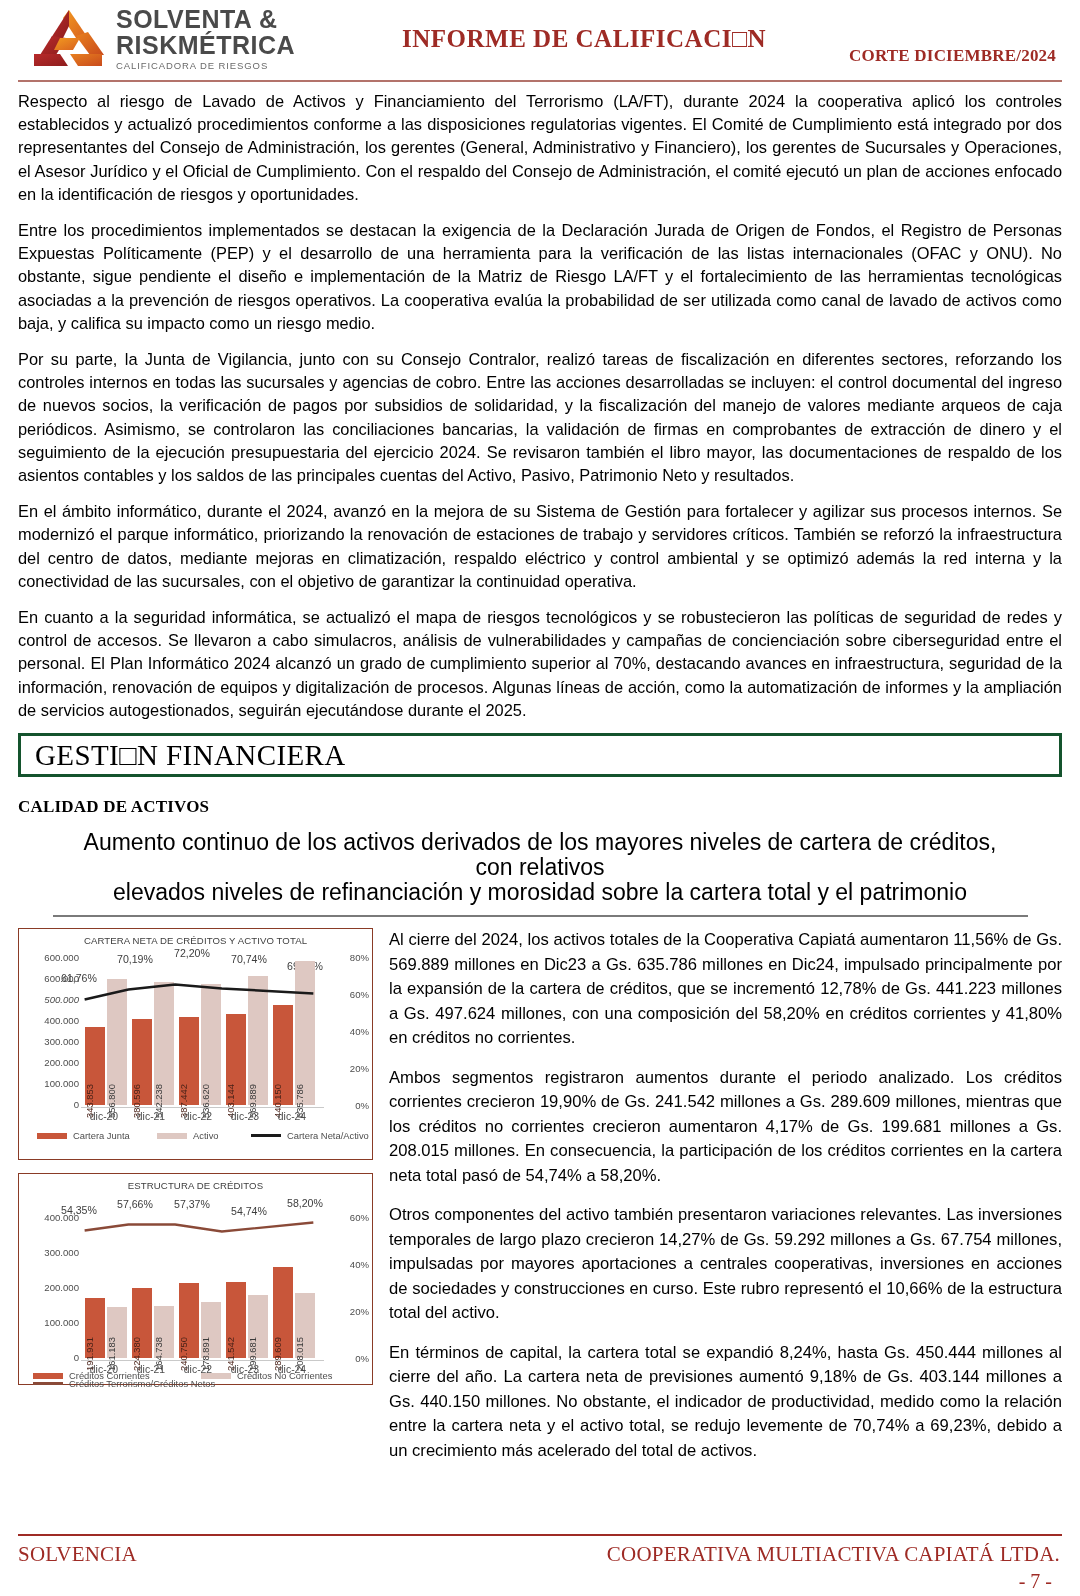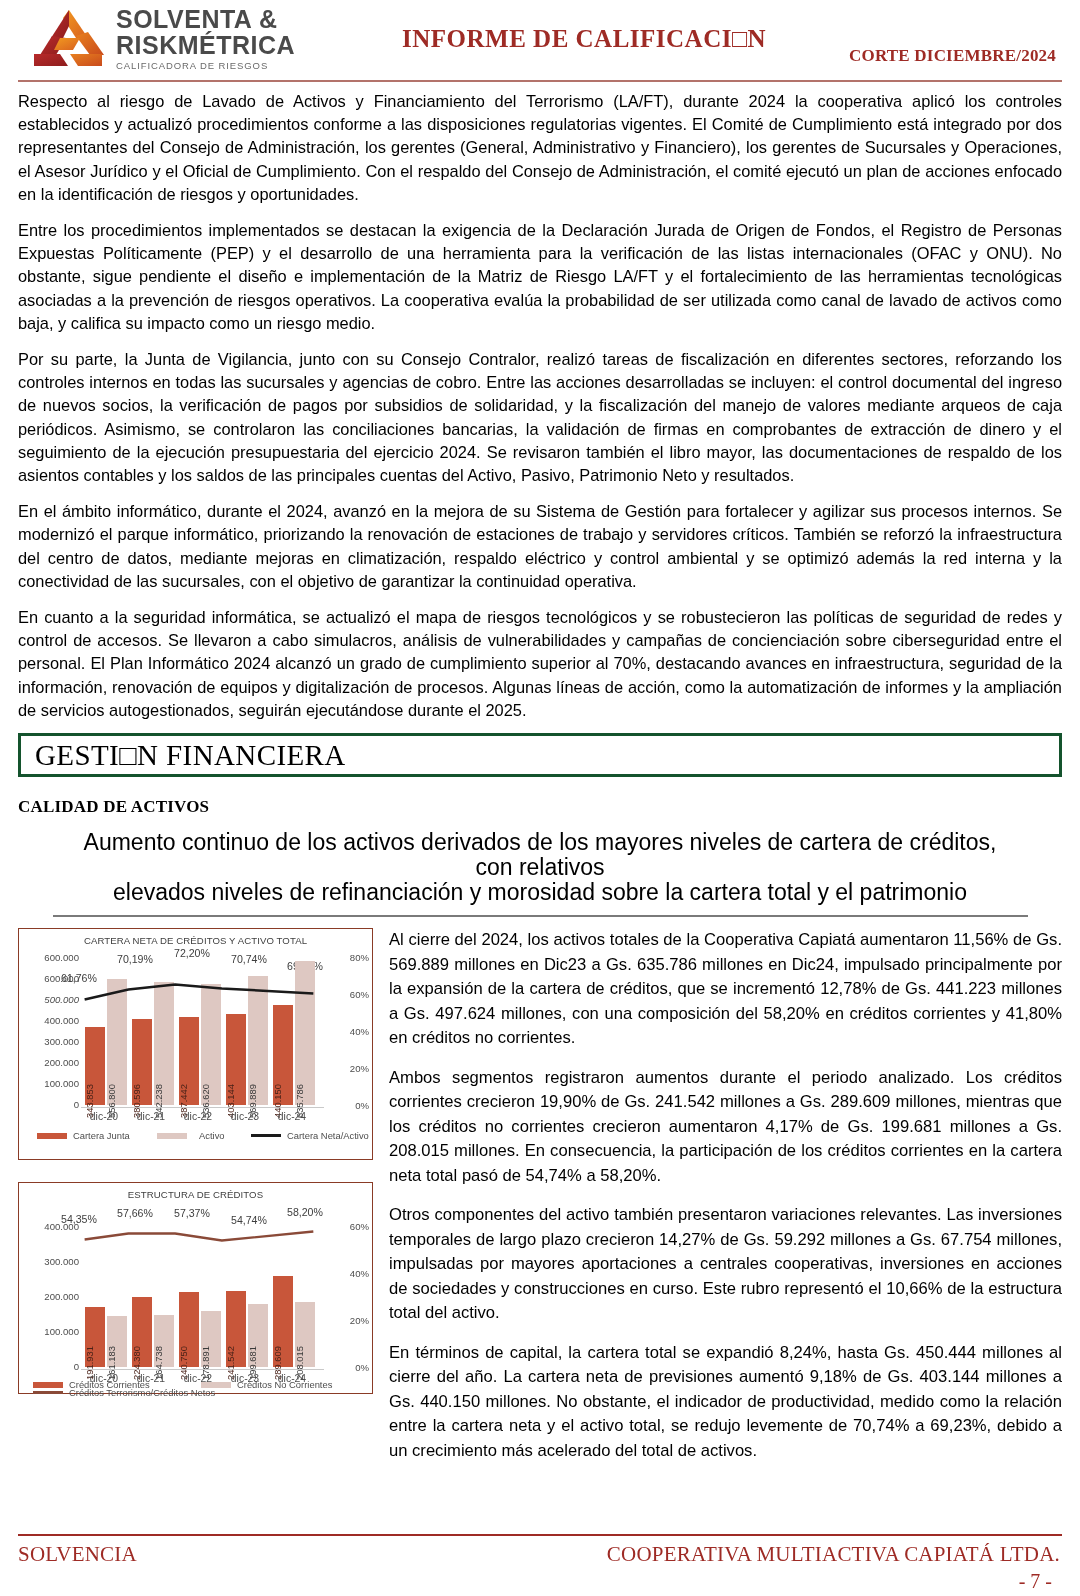--- a/index.html
+++ b/index.html
@@ -166,21 +166,21 @@
   }
 
   
   .chart-frame {
     border: 1px solid #8a3b26;
     box-sizing: border-box;
     position: relative;
     background: #fff;
   }
   .chart-frame.c1 { width: 355px; height: 232px; }
-  .chart-frame.c2 { width: 355px; height: 212px; margin-top: 22px; }
+  .chart-frame.c2 { width: 355px; height: 212px; margin-top: 13px; }
 
   .chart-title {
     position: absolute;
     width: 100%;
     text-align: center;
     font-family: "Liberation Sans", sans-serif;
     font-size: 9.6px;
     color: #404040;
     letter-spacing: 0.1px;
     top: 6px;
@@ -423,21 +423,21 @@
       <div class="x-lab" style="left:60px;  top:182px; width:50px;">dic-20</div>
       <div class="x-lab" style="left:107px; top:182px; width:50px;">dic-21</div>
       <div class="x-lab" style="left:154px; top:182px; width:50px;">dic-22</div>
       <div class="x-lab" style="left:201px; top:182px; width:50px;">dic-23</div>
       <div class="x-lab" style="left:248px; top:182px; width:50px;">dic-24</div>
 
       <div class="legend" style="left:18px; top:201px;">
         <span class="swatch bar-a"></span>
         <span>Cartera Junta</span>
       </div>
-      <div class="legend" style="left:138px; top:201px;gap:6px;">
+      <div class="legend" style="left:138px; top:201px;">
         <span class="swatch bar-b"></span>
         <span>Activo</span>
       </div>
       <div class="legend" style="left:232px; top:201px;">
         <span class="swatch line-k"></span>
         <span>Cartera Neta/Activo</span>
       </div>
     </div>
 
     <div class="chart-frame c2">

